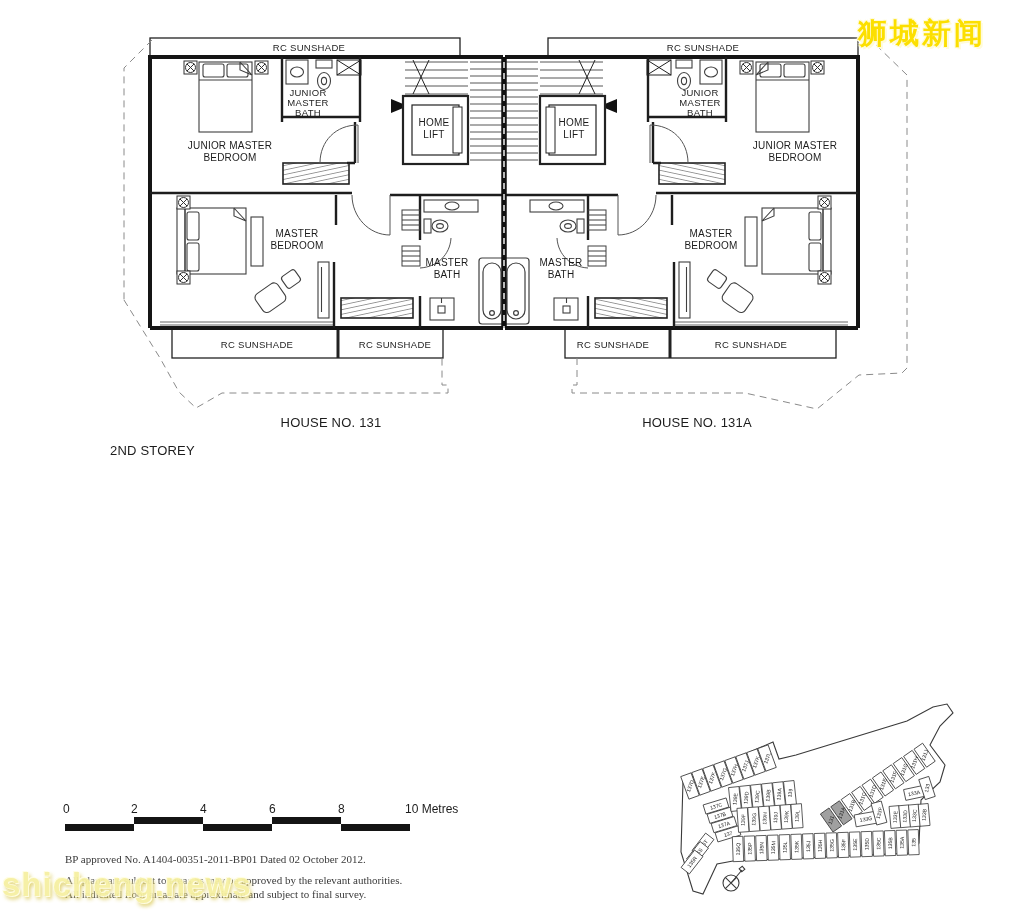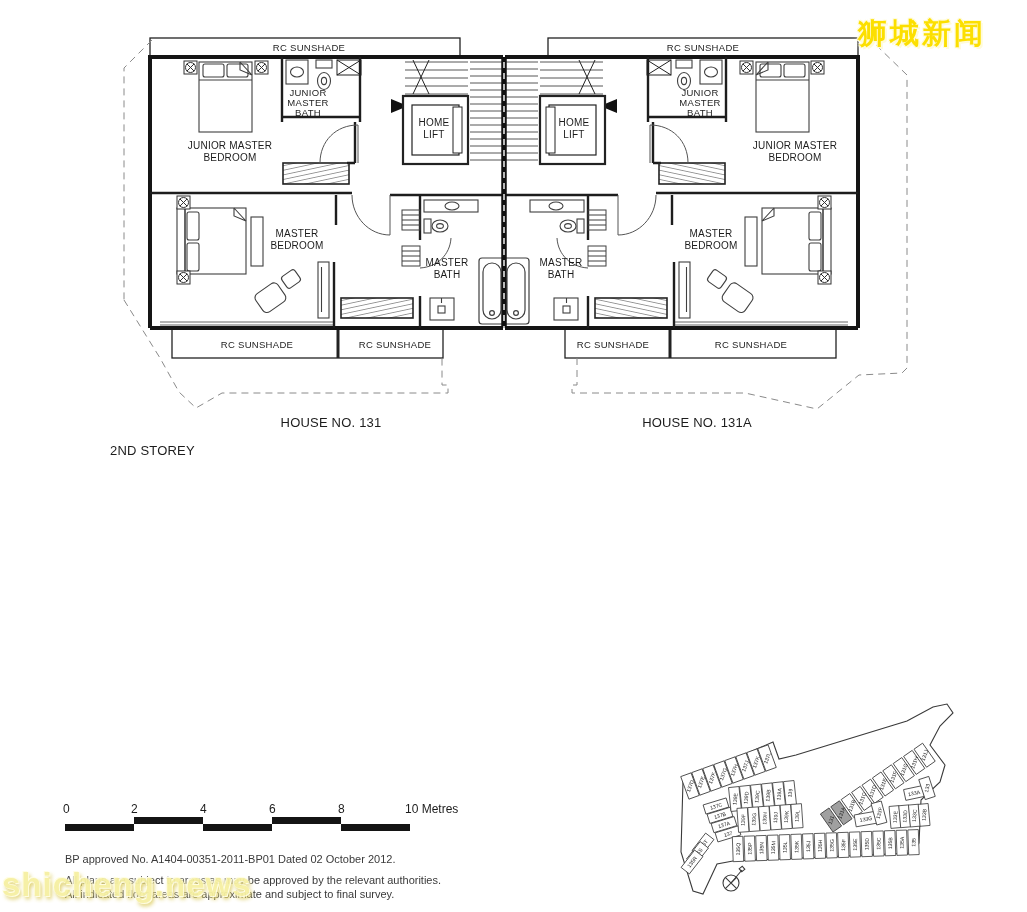--- a/index.html
+++ b/index.html
@@ -4,21 +4,21 @@
 <style>
   html,body{margin:0;padding:0;background:#ffffff;}
   body{width:1027px;height:912px;position:relative;overflow:hidden;
        font-family:"Liberation Sans", sans-serif;}
   #stage{position:absolute;left:0;top:0;width:996px;height:912px;}
   svg text{font-family:"Liberation Sans", sans-serif;fill:#1c1c1c;}
   .room-label{font-size:10px;letter-spacing:.2px;}
   .small-label{font-size:9.5px;letter-spacing:.3px;}
   .house-label{font-size:13px;letter-spacing:.2px;}
   .tick-label{font-size:12px;}
-  .note{position:absolute;left:65px;color:#3a3a3a;font-size:11px;white-space:nowrap;}
+  .note{position:absolute;left:65px;color:#3a3a3a;font-size:11px;white-space:nowrap;font-family:Liberation Serif, serif;}
   .wm{position:absolute;font-weight:bold;pointer-events:none;}
   .wm-tr{top:14px;right:10px;font-size:29px;letter-spacing:3px;color:#fcdf00;
          text-shadow:2px 2px 0 #fffbd8,-1px -1px 0 #fffbd8,1px -1px 0 #fffbd8,-1px 1px 0 #fffbd8,0 0 7px #ffffff;}
   .wm-bl{top:866px;left:2px;font-size:33px;letter-spacing:1px;color:#f6f0a2;opacity:.95;
          text-shadow:1px 1px 0 #fffde0,-1px -1px 0 #fffde0,2px 3px 4px #d8c64c,0 0 6px #ffffff;}
 </style>
 </head>
 <body>
 
 <div id="stage">

